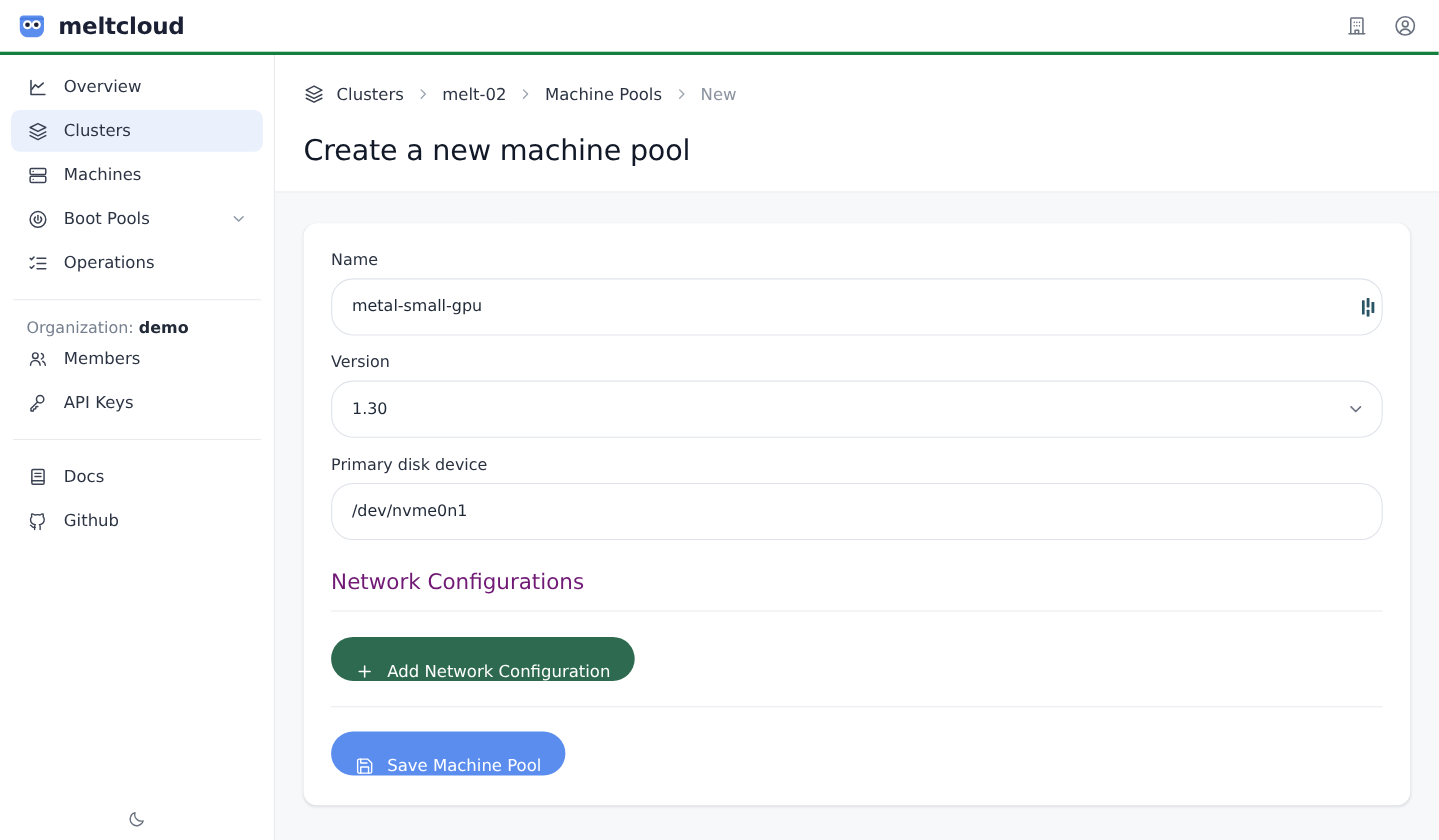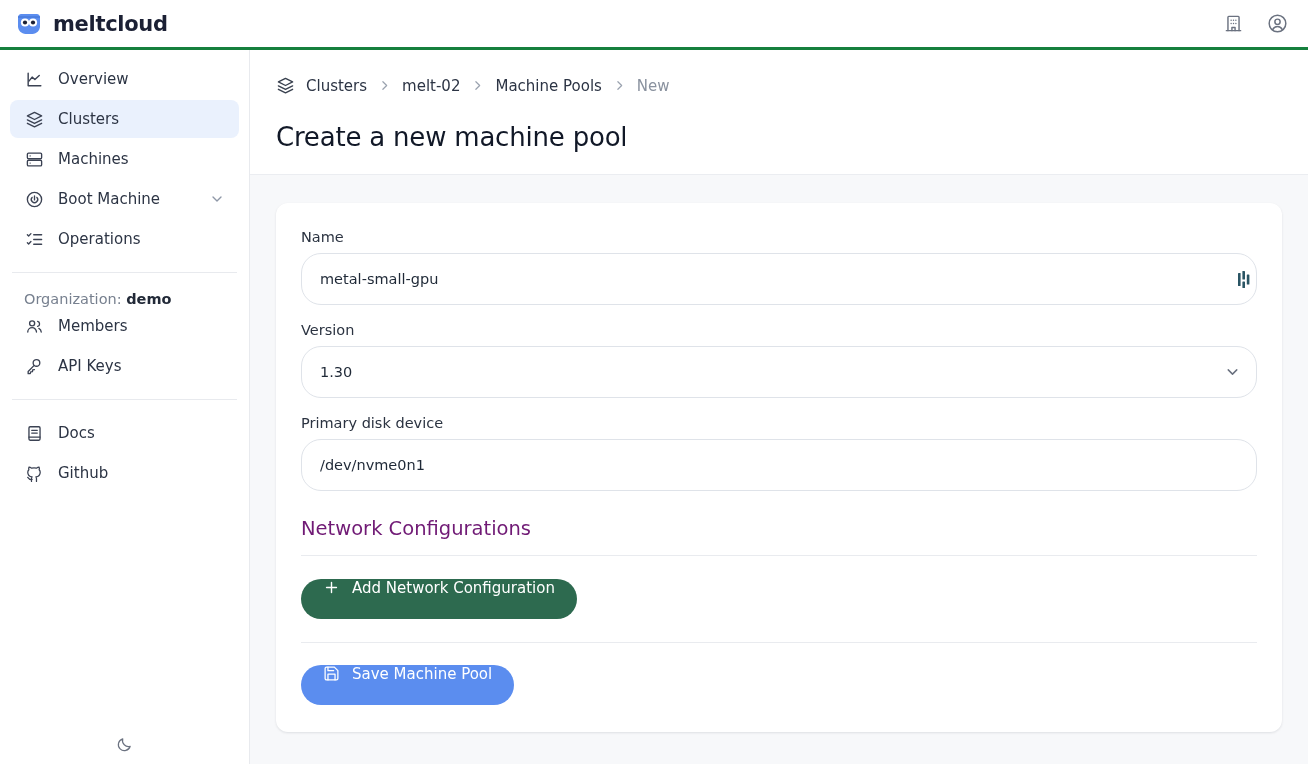--- a/index.html
+++ b/index.html
@@ -141,21 +141,21 @@
     color: #2a5564; cursor: pointer;
   }
 
   .section-title {
     font-size: 19.5px; font-weight: 400; color: #701a75;
     margin-top: 26px; margin-bottom: 15px;
   }
   .divider { height: 1px; background: #e9ebef; margin: 0 0 0 0; }
 
   .btn {
-    display: inline-flex; align-items: flex-start; gap: 12px;
+    display: inline-flex; align-items: flex-end; gap: 12px;
     height: 40px; padding: 0 22px;
     border: none; border-radius: 20px;
     font-size: 15px; font-family: inherit;
     color: #fff; cursor: pointer;
   }
   .btn .btn-icon { display: flex; align-items: center; }
   .btn-add { background: #2d6a4f; margin: 23px 0 23px 0; }
   .btn-save { background: #5b8def; margin-top: 22px; }
 
   .plus { font-size: 19px; line-height: 1; font-weight: 400; }
@@ -237,21 +237,21 @@
         </div>
 
         <div class="nav-item">
           <span class="nav-icon">
             <svg width="19" height="19" viewBox="0 0 24 24" fill="none" stroke="currentColor" stroke-width="1.7" stroke-linecap="round" stroke-linejoin="round">
               <circle cx="12" cy="12" r="9"></circle>
               <path d="M12 7.5v5"></path>
               <path d="M9 9.3a4 4 0 1 0 6 0"></path>
             </svg>
           </span>
-          <span>Boot Machine</span>
+          <span>Boot Pools</span>
           <span class="chev">
             <svg width="16" height="16" viewBox="0 0 24 24" fill="none" stroke="currentColor" stroke-width="2" stroke-linecap="round" stroke-linejoin="round">
               <path d="M6 9l6 6 6-6"></path>
             </svg>
           </span>
         </div>
 
         <div class="nav-item">
           <span class="nav-icon">
             <svg width="19" height="19" viewBox="0 0 24 24" fill="none" stroke="currentColor" stroke-width="1.7" stroke-linecap="round" stroke-linejoin="round">

